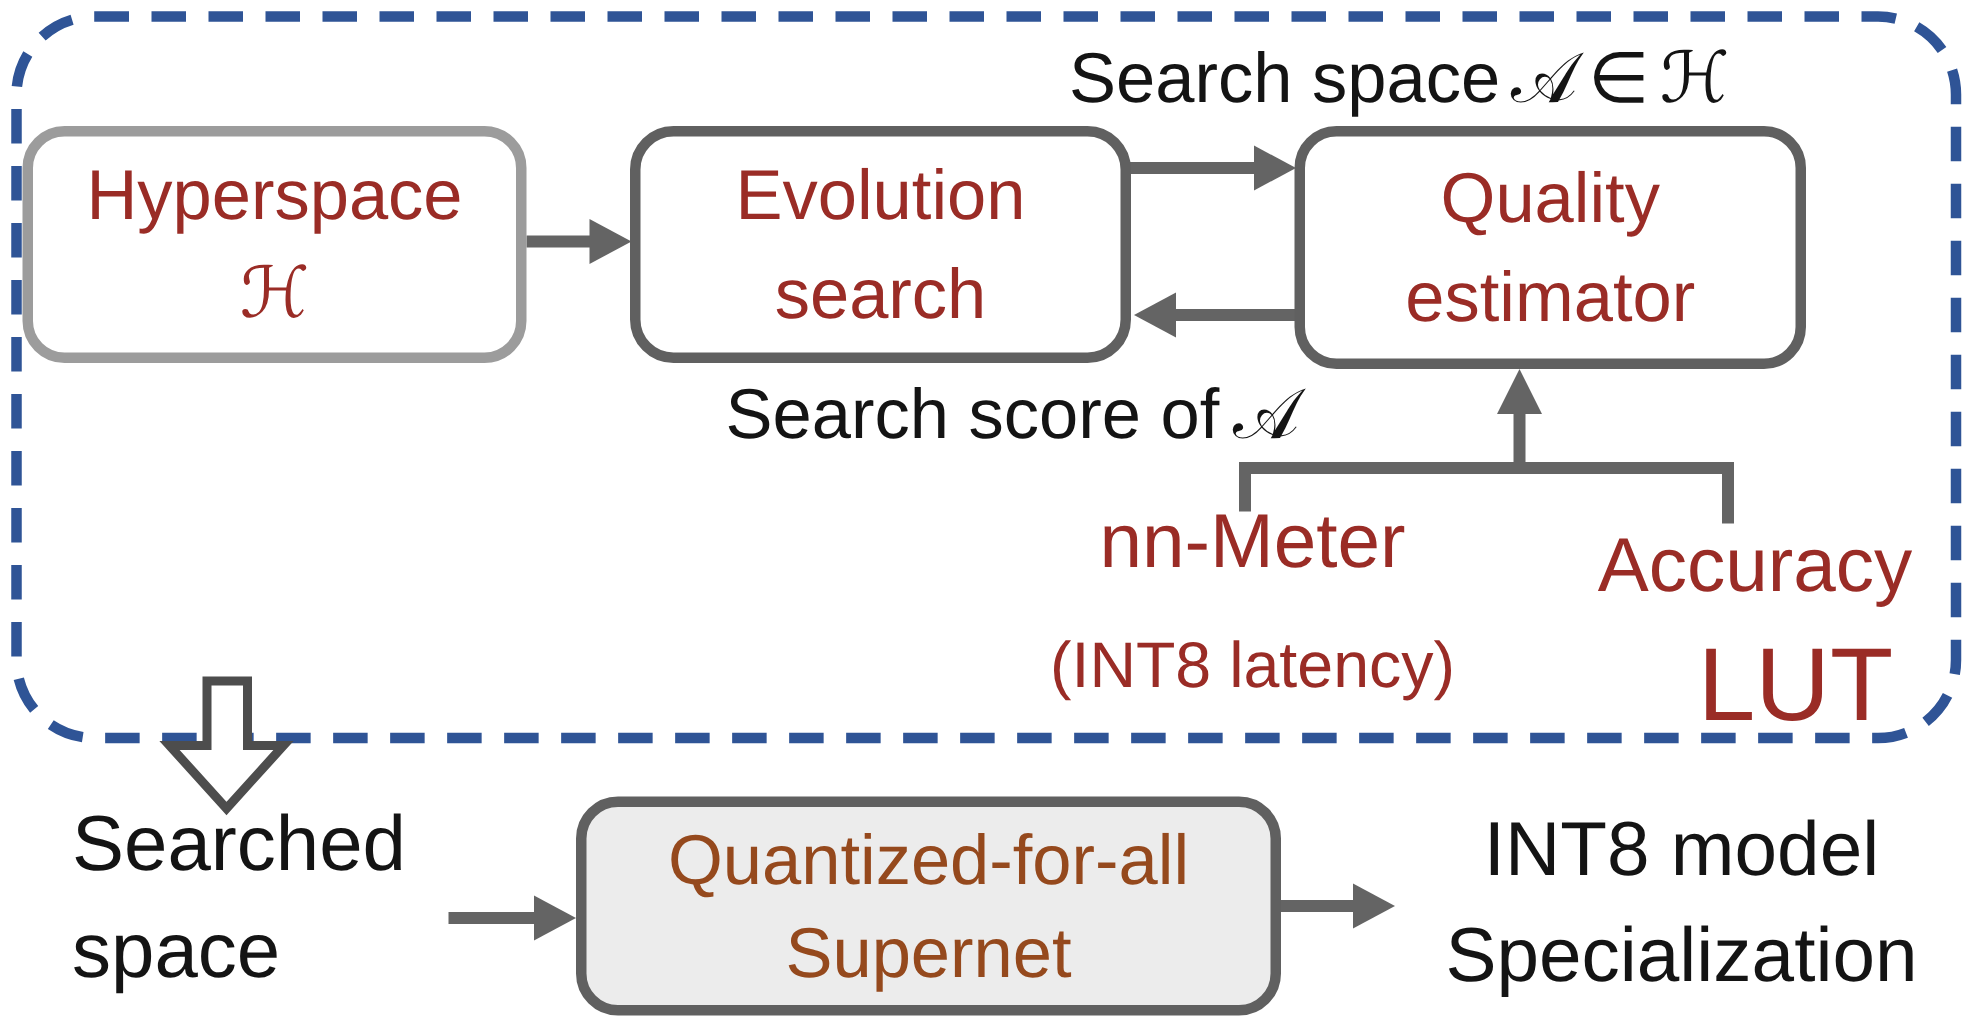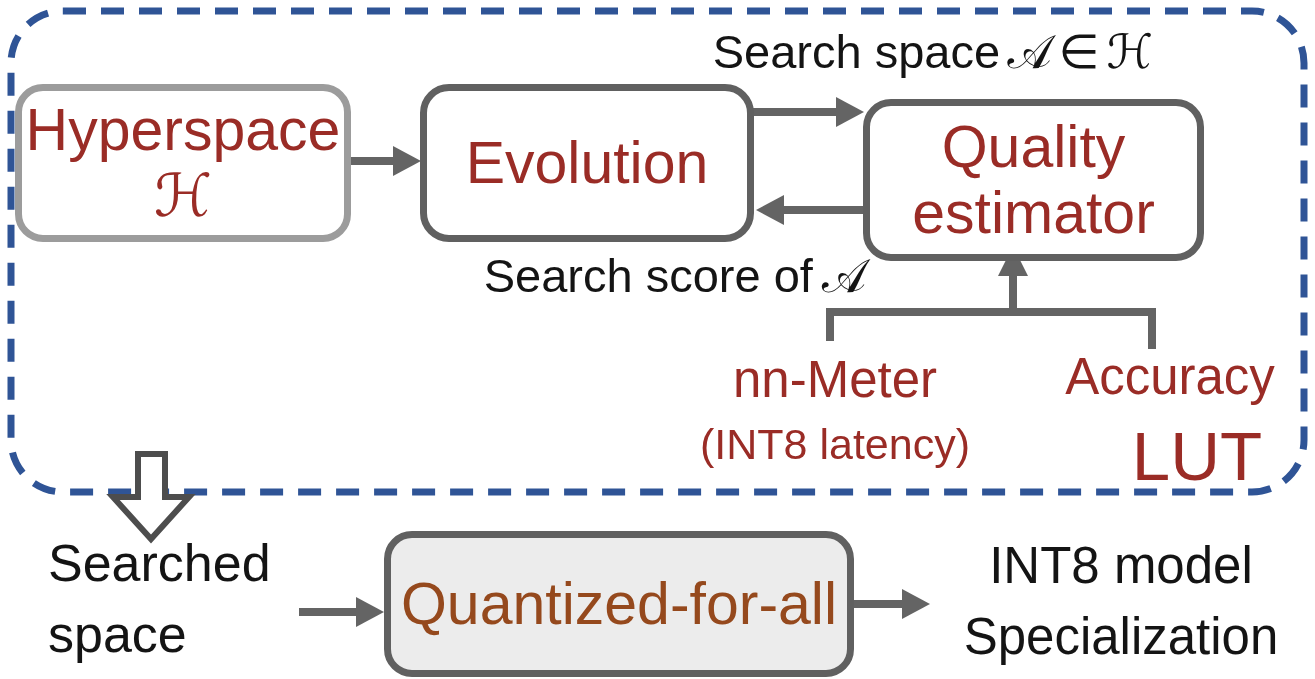--- a/index.html
+++ b/index.html
@@ -8,34 +8,34 @@
     font-family:"Liberation Sans","DejaVu Sans",sans-serif;
     background:#ffffff;
   }
   #connectors{position:absolute;left:0;top:0;width:1315px;height:679px;z-index:1;}
   .box{
     position:absolute;z-index:2;background:#ffffff;
     border:7px solid #606060;border-radius:28px;
     display:flex;flex-direction:column;align-items:center;justify-content:center;
     text-align:center;
   }
-  .box .bl{font-size:59px;line-height:66px;color:#9A2C26;white-space:nowrap;}
+  .box .bl{font-size:47px;line-height:66px;color:#9A2C26;white-space:nowrap;}
   #hyperspace-box{left:15px;top:84px;width:322px;height:144px;border-color:#9c9c9c;}
   #evolution-box{left:420px;top:84px;width:320px;height:144px;border-radius:29px;}
-  #quality-box{left:863px;top:99px;width:327px;height:148px;}
+  #quality-box{left:863px;top:84px;width:327px;height:148px;}
   #supernet-box{left:384px;top:531px;width:456px;height:132px;background:#ECECEC;}
   #supernet-box .bl{color:#95491D;line-height:62px;}
   .lbl{position:absolute;z-index:2;color:#141414;white-space:nowrap;}
   .red{color:#9A2C26;}
   .math{font-family:"DejaVu Sans","DejaVu Serif",serif;}
   #top-title{left:570px;top:12px;width:590px;font-size:47px;text-align:right;margin-top:12px;}
   #top-title .math{margin:0 7px;}
   #score-label{left:425px;top:248px;width:500px;font-size:47px;text-align:center;}
   #score-label .math{margin-left:9px;}
-  #nn-meter-l1{left:685px;top:350px;width:300px;font-size:51px;text-align:center;}
+  #nn-meter-l1{left:685px;top:331px;width:300px;font-size:51px;text-align:center;}
   #nn-meter-l2{left:645px;top:420px;width:380px;font-size:43px;text-align:center;}
   #accuracy-l1{left:1025px;top:347px;width:290px;font-size:51px;text-align:center;}
   #accuracy-l2{left:1052px;top:417px;width:290px;font-size:69px;text-align:center;}
   #searched-label{left:48px;top:528px;font-size:52px;line-height:71px;}
   #int8-label{left:925px;top:530px;width:392px;font-size:51px;line-height:71px;text-align:center;}
 </style>
 </head>
 <body>
 
 <div id="canvas">
@@ -83,20 +83,21 @@
     <span>Search space</span><span class="math">𝒜</span><span>∈</span><span class="math">ℋ</span>
   </div>
 
   <div class="box" id="hyperspace-box">
     <div class="bl">Hyperspace</div>
     <div class="bl math">ℋ</div>
   </div>
 
   <div class="box" id="evolution-box">
     <div class="bl">Evolution</div>
+    <div class="bl">search</div>
   </div>
 
   <div class="box" id="quality-box">
     <div class="bl">Quality</div>
     <div class="bl">estimator</div>
   </div>
 
   <div class="lbl" id="score-label">
     <span>Search score of</span><span class="math">𝒜</span>
   </div>
@@ -107,20 +108,21 @@
   <div class="lbl red" id="accuracy-l1">Accuracy</div>
   <div class="lbl red" id="accuracy-l2">LUT</div>
 
   <div class="lbl" id="searched-label">
     <div>Searched</div>
     <div>space</div>
   </div>
 
   <div class="box" id="supernet-box">
     <div class="bl">Quantized-for-all</div>
+    <div class="bl">Supernet</div>
   </div>
 
   <div class="lbl" id="int8-label">
     <div>INT8 model</div>
     <div>Specialization</div>
   </div>
 
 </div>
 
 </body></html>

